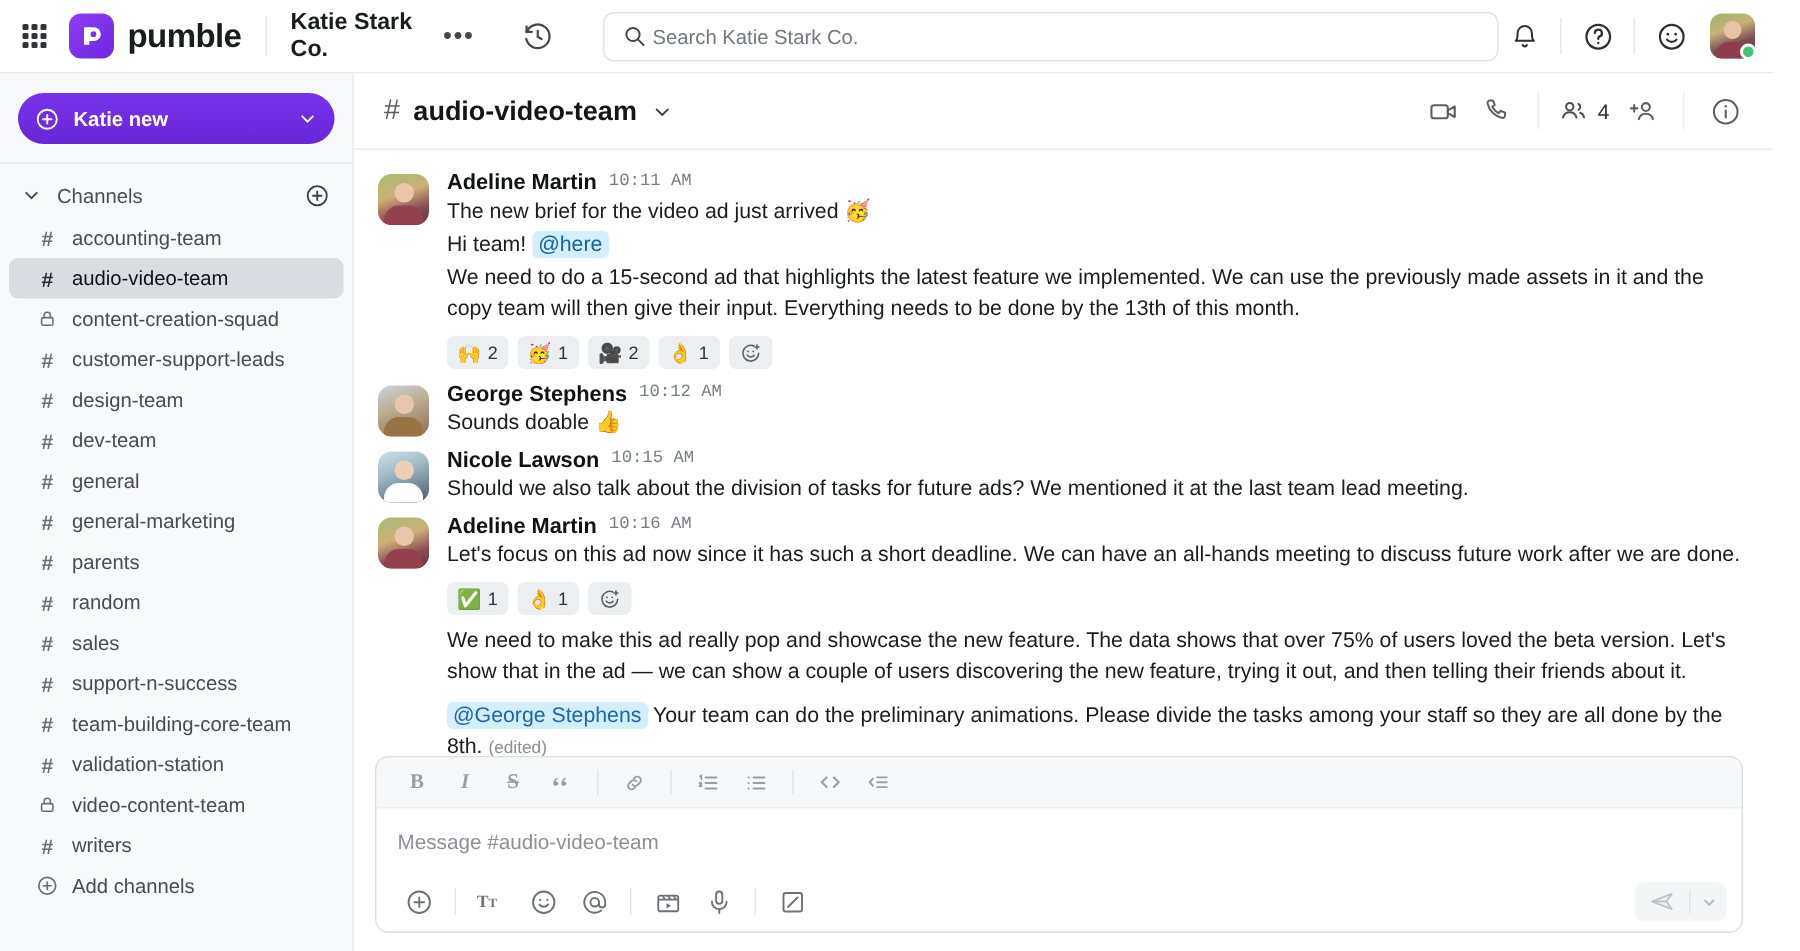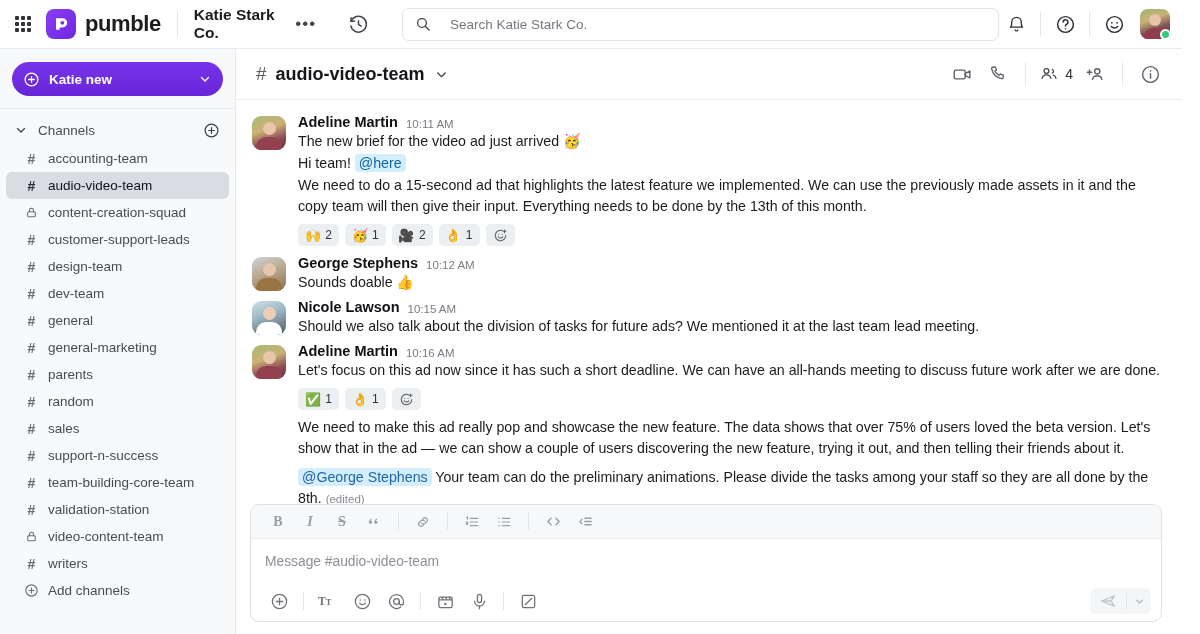--- a/index.html
+++ b/index.html
@@ -33,21 +33,21 @@
   .brand-mark svg { display:block; }
   .brand-name { font-size: 22px; font-weight: 700; color: #1b1c1e; letter-spacing: -0.4px; }
   .vsep { width: 1px; height: 26px; background: #e1e4e8; margin: 0 16px; }
   .workspace { display: flex; align-items: center; gap: 10px; cursor: pointer; }
   .workspace-name { font-size: 15.5px; font-weight: 700; color: #1b1c1e; }
   .dots { color: #44464d; font-size: 17px; letter-spacing: 1px; line-height: 10px; }
   .history-btn { margin-left: 28px; width: 32px; height: 32px; display: flex; align-items: center; justify-content: center; cursor: pointer; color: #44464d; }
   .search {
     flex: 0 0 597px; margin-left: 30px; height: 33px;
     border: 1px solid #dfe3e8; border-radius: 7px;
-    display: flex; align-items: center; gap: 19px; padding: 0 12px;
+    display: flex; align-items: center; gap: 4px; padding: 0 12px;
     background: #fff; cursor: text;
   }
   .search-ph { font-size: 13.5px; color: #767880; }
   .topbar-right { margin-left: auto; display: flex; align-items: center; }
   .tb-icon { width: 34px; height: 34px; display: flex; align-items: center; justify-content: center; cursor: pointer; color: #2d2f36; }
   .tb-sep { width: 1px; height: 24px; background: #e4e7eb; margin: 0 7px; }
   .avatar-top {
     width: 30px; height: 30px; border-radius: 8px; margin-left: 9px;
     position: relative; cursor: pointer; overflow: hidden;
     background: linear-gradient(160deg,#9db56b 0%,#c8b27a 35%,#7d4c52 65%,#5a3338 100%);
@@ -125,23 +125,23 @@
   .av.a2 { background: linear-gradient(160deg,#cfd4d8 0%,#b9a98e 45%,#8d6f4e 100%); }
   .av.a3 { background: linear-gradient(160deg,#cfe0e6 0%,#9fb9c4 40%,#4d5a63 100%); }
   .av .fc { position: absolute; left: 11px; top: 6px; width: 13px; height: 13px; border-radius: 50%; background: #e9c5aa; }
   .av.a2 .fc { background: #e6c7ad; }
   .av.a3 .fc { background: #ecd0b6; }
   .av .bd { position: absolute; left: 4px; bottom: 0; width: 26px; height: 13px; border-radius: 10px 10px 0 0; }
   .av.a1 .bd { background: #93404f; }
   .av.a2 .bd { background: #9a7343; }
   .av.a3 .bd { background: #ffffff; }
   .msg-body { flex: 1; min-width: 0; }
-  .msg-meta { display: flex; align-items: flex-end; gap: 8px; margin-bottom: 1px; }
+  .msg-meta { display: flex; align-items: flex-start; gap: 8px; margin-bottom: 1px; }
   .author { font-size: 14.5px; font-weight: 700; color: #111216; cursor: pointer; }
-  .time { font-size: 11.5px; color: #7a7c84; }
+  .time { font-size: 11.5px; color: #7a7c84; font-family: Liberation Mono, monospace; }
   .line { font-size: 14.2px; line-height: 21px; color: #1b1c1e; }
   .line + .line { margin-top: 1px; }
   .mention {
     background: #d3eefd; color: #1264a3; border-radius: 4px;
     padding: 1px 4px; font-weight: 500; cursor: pointer;
   }
   .mention.person { background: #d3eefd; color: #1e66a8; }
   .edited { font-size: 11.5px; color: #8a8c93; }
   .reacts { display: flex; gap: 6px; margin-top: 7px; margin-bottom: 3px; }
   .chip {

